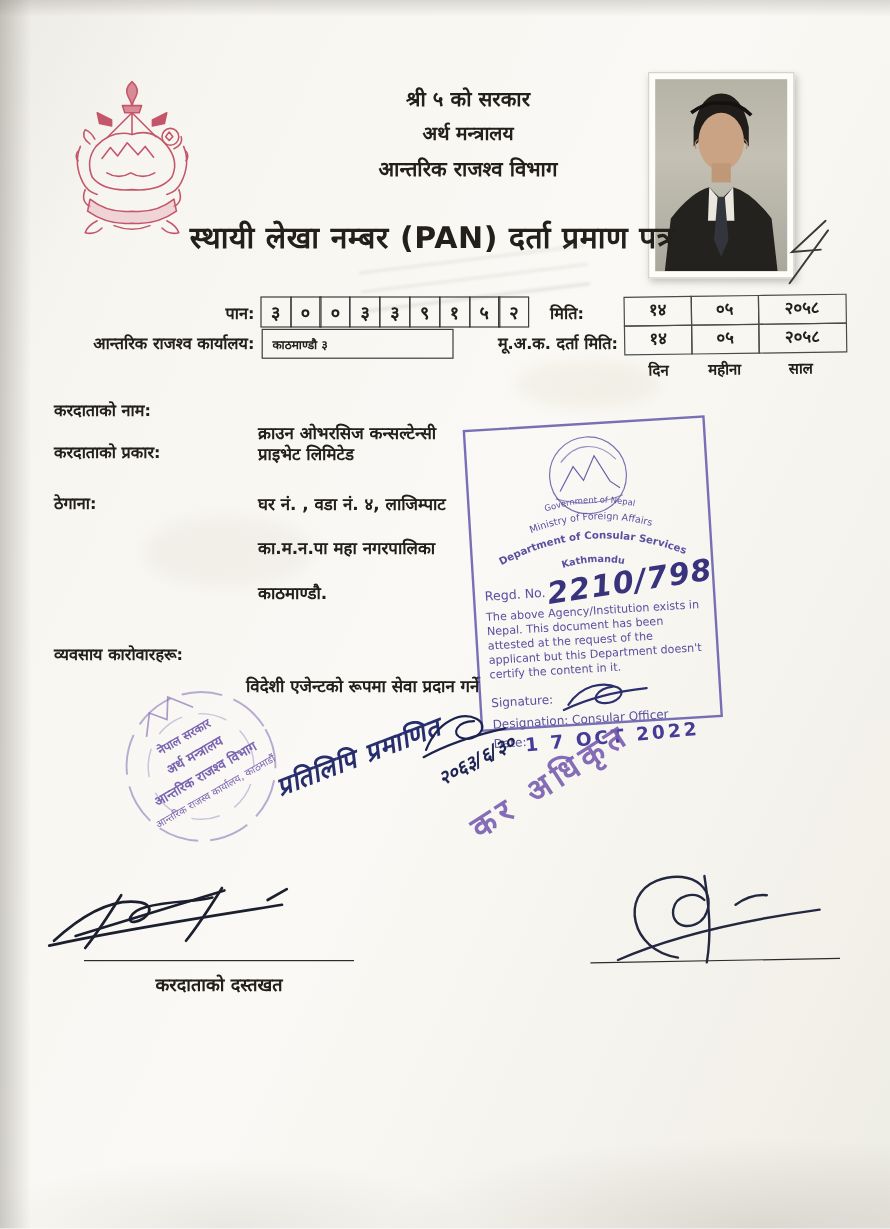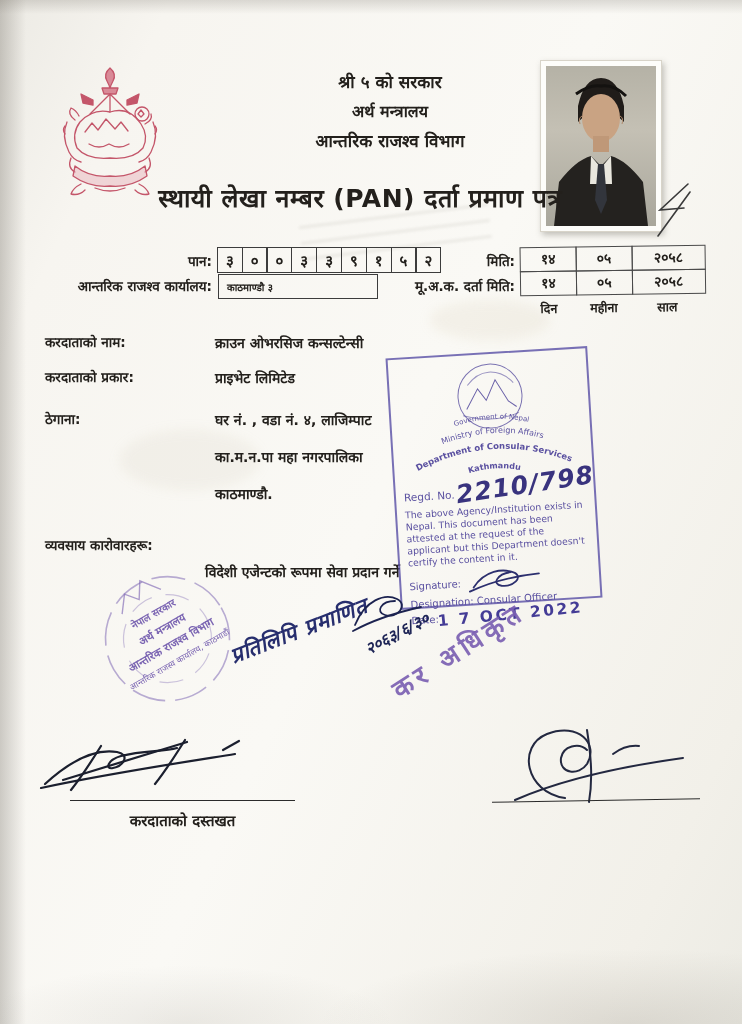--- a/index.html
+++ b/index.html
@@ -144,42 +144,42 @@
     <span class="pan-cell">३</span>
     <span class="pan-cell">९</span>
     <span class="pan-cell">१</span>
     <span class="pan-cell">५</span>
     <span class="pan-cell">२</span>
   </div>
 
   <div class="abs lbl" style="left:20px;top:277px;width:192px;text-align:right;">आन्तरिक राजश्व कार्यालय:</div>
   <div class="abs office-box" style="left:218px;top:274px;">काठमाण्डौ ३</div>
 
-  <div class="abs lbl" style="left:430px;top:252px;width:85px;text-align:right;">मिति:</div>
+  <div class="abs lbl" style="left:430px;top:252px;width:85px;text-align:center;">मिति:</div>
   <div class="abs lbl" style="left:385px;top:277px;width:130px;text-align:right;">मू.अ.क. दर्ता मिति:</div>
   <div class="abs dt" style="left:521px;top:247px;transform:rotate(-0.8deg);">
     <div class="dt-row">
       <div class="dt-cell dt-c1">१४</div>
       <div class="dt-cell dt-c2">०५</div>
       <div class="dt-cell dt-c3">२०५८</div>
     </div>
     <div class="dt-row">
       <div class="dt-cell dt-c1">१४</div>
       <div class="dt-cell dt-c2">०५</div>
       <div class="dt-cell dt-c3">२०५८</div>
     </div>
     <div class="dt-heads">
       <div class="dt-head dt-c1">दिन</div>
       <div class="dt-head dt-c2">महीना</div>
       <div class="dt-head dt-c3">साल</div>
     </div>
   </div>
 
   <div class="abs field-label" style="left:45px;top:333px;">करदाताको नाम:</div>
-  <div class="abs field-value" style="left:215px;top:333px;">क्राउन ओभरसिज कन्सल्टेन्सी</div>
+  <div class="abs field-value" style="left:215px;top:351px;">क्राउन ओभरसिज कन्सल्टेन्सी</div>
 
   <div class="abs field-label" style="left:45px;top:368px;">करदाताको प्रकार:</div>
   <div class="abs field-value" style="left:215px;top:368px;">प्राइभेट लिमिटेड</div>
 
   <div class="abs field-label" style="left:45px;top:410px;">ठेगाना:</div>
   <div class="abs field-value" style="left:215px;top:410px;">घर नं. , वडा नं. ४, लाजिम्पाट</div>
   <div class="abs field-value" style="left:215px;top:447px;">का.म.न.पा महा नगरपालिका</div>
   <div class="abs field-value" style="left:215px;top:484px;">काठमाण्डौ.</div>
 
   <div class="abs field-label" style="left:45px;top:536px;">व्यवसाय कारोवारहरू:</div>

